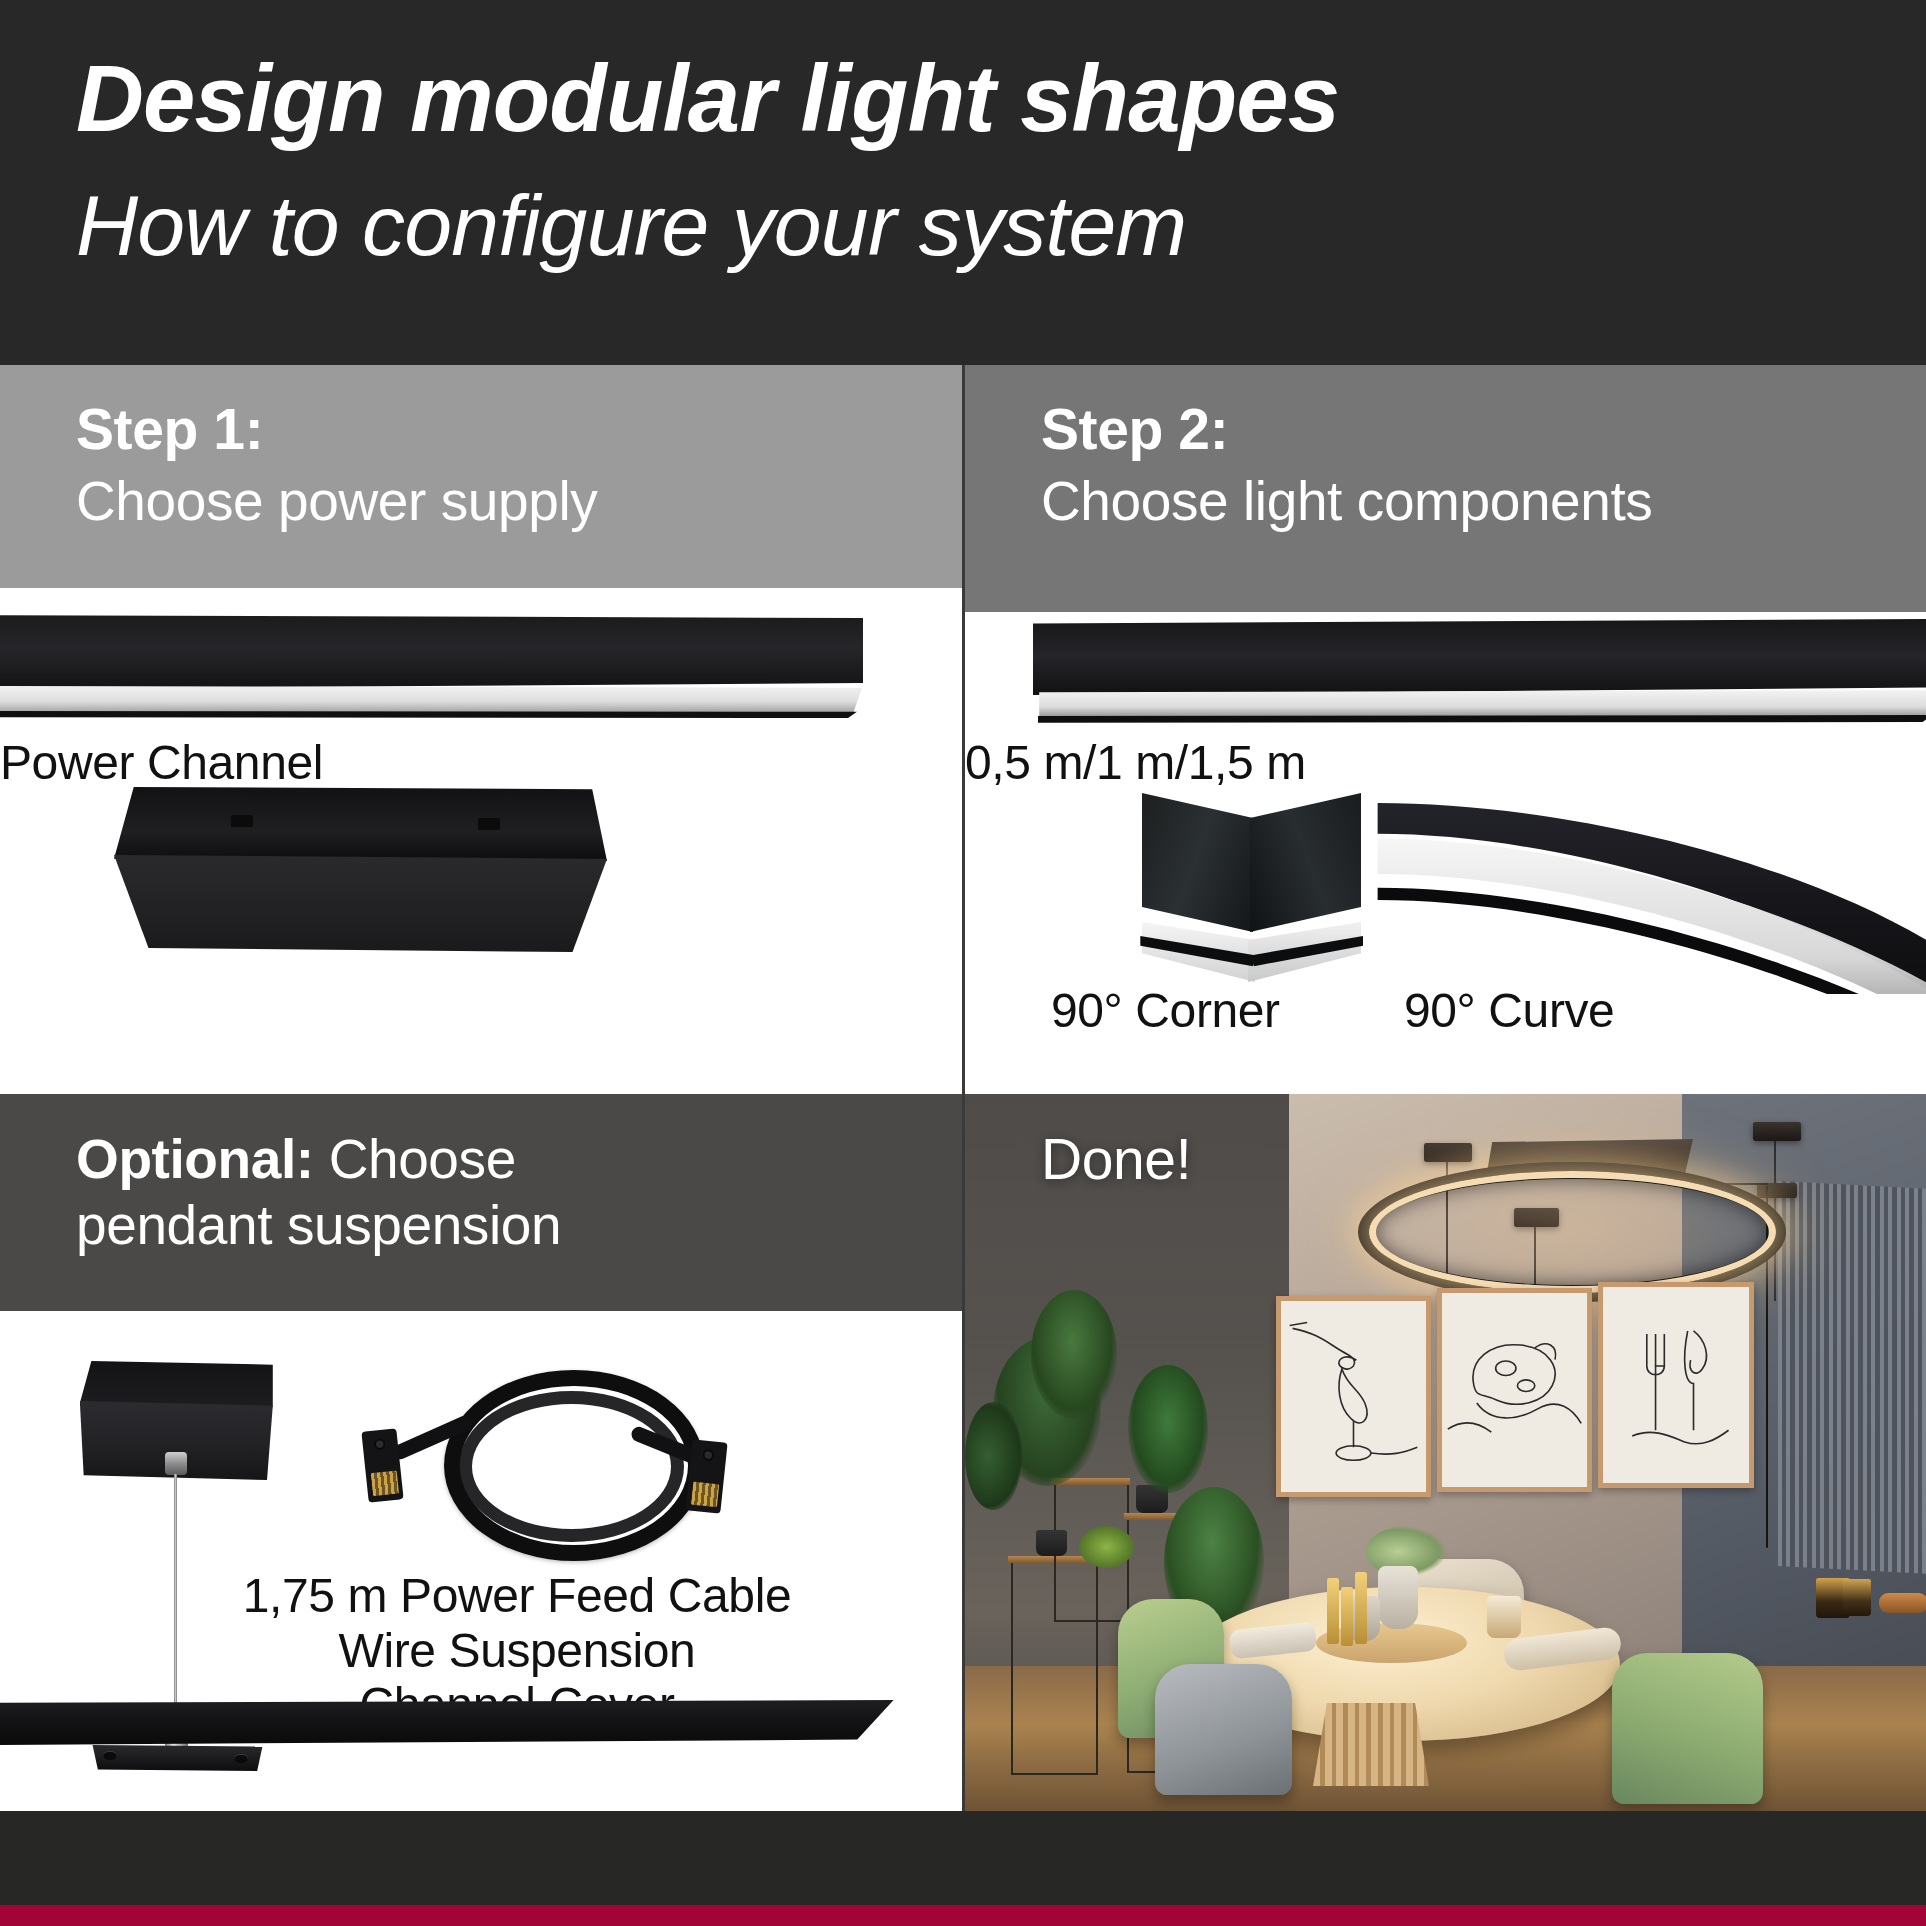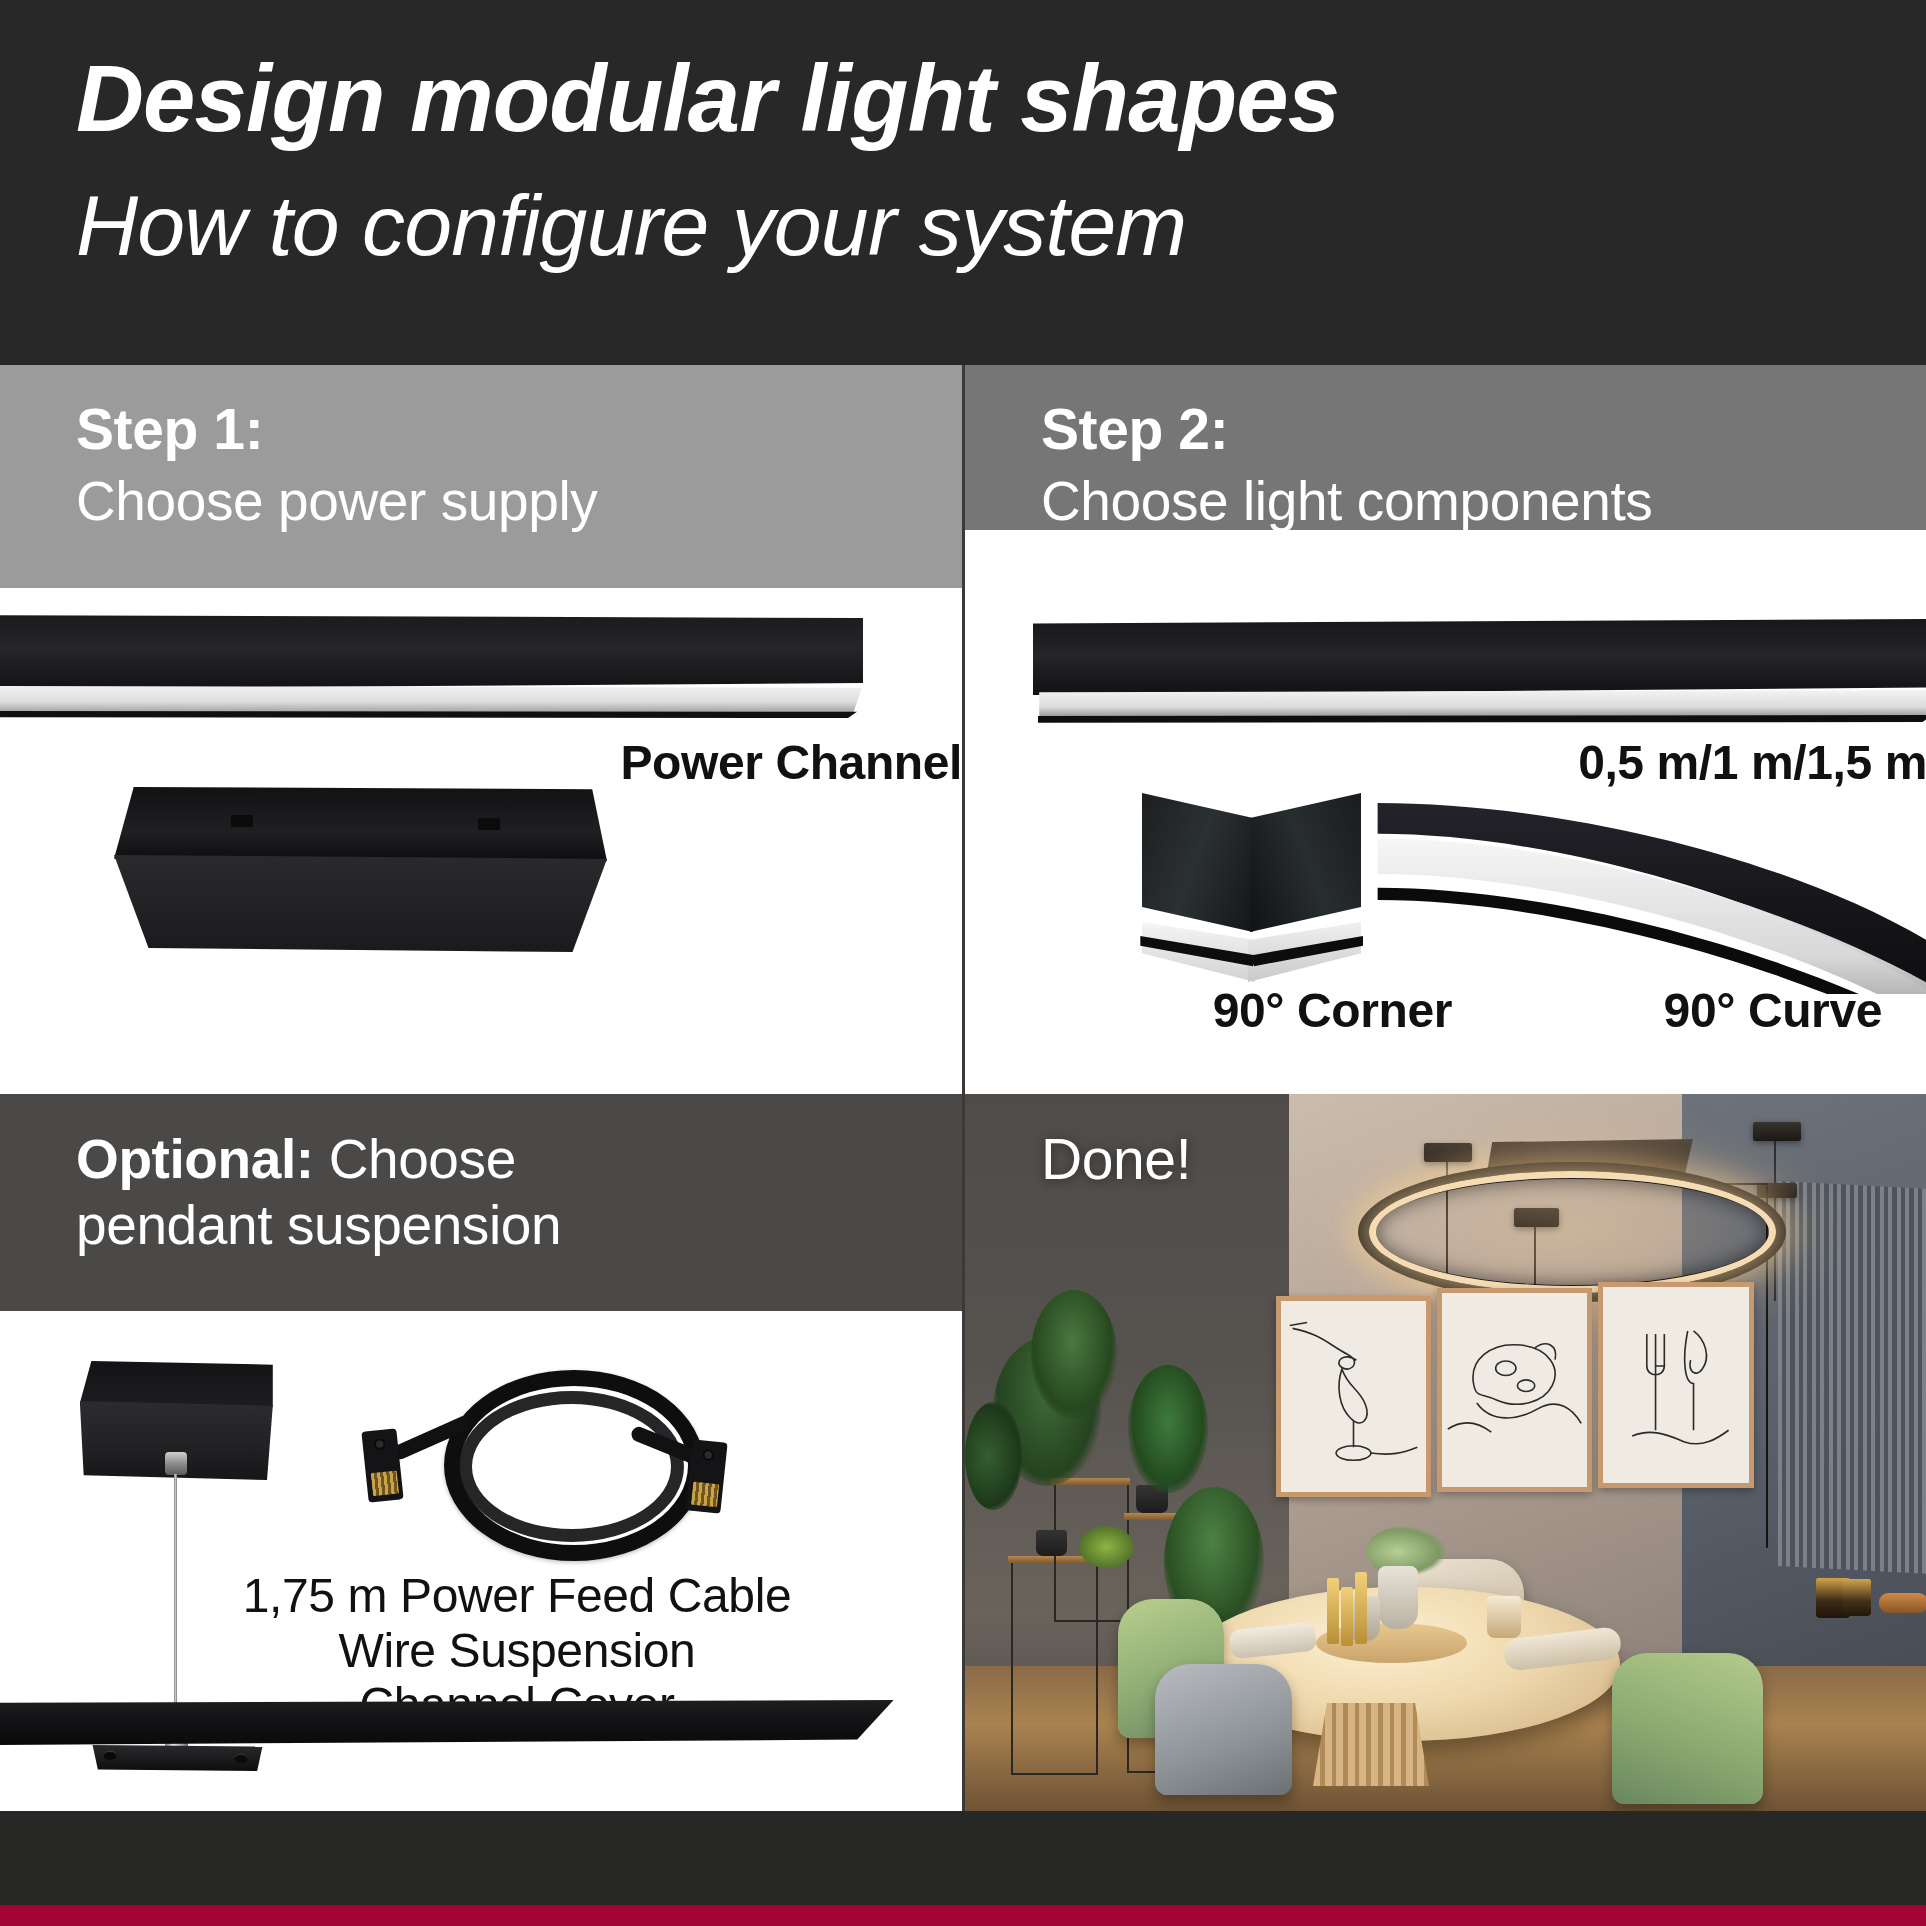--- a/index.html
+++ b/index.html
@@ -17,31 +17,31 @@
   .quad{position:absolute;overflow:hidden;}
   .q-tl{left:0;top:365px;width:962px;height:729px;background:#ffffff;}
   .q-tr{left:965px;top:365px;width:962px;height:729px;background:#ffffff;}
   .q-bl{left:0;top:1094px;width:962px;height:717px;background:#ffffff;}
   .q-br{left:965px;top:1094px;width:962px;height:717px;background:#5d5a57;}
   .vdiv{position:absolute;left:962px;top:365px;width:3.1px;height:1446px;background:#3a3a3a;}
 
   
   .stepbar{position:absolute;left:0;top:0;width:100%;box-sizing:border-box;padding:32px 0 0 76px;}
   .stepbar.s1{height:223px;background:#9b9b9b;}
-  .stepbar.s2{height:165px;background:#767676;}
+  .stepbar.s2{height:247px;background:#767676;}
   .stepbar.opt{height:217px;background:#4a4947;}
   .step-num{color:#fff;font-size:57px;font-weight:bold;line-height:1.15;letter-spacing:-0.4px;}
   .step-desc{color:#fff;font-size:55px;font-weight:normal;line-height:1.18;letter-spacing:-0.4px;margin-top:6.2px;}
   .opt-line1{color:#fff;font-size:55px;line-height:1.2;letter-spacing:-0.4px;}
   .opt-line1 b{font-weight:bold;}
   .opt-line2{color:#fff;font-size:55px;line-height:1.2;letter-spacing:-0.4px;font-weight:normal;}
 
   
-  .cap{position:absolute;color:#111;font-size:48px;text-align:right;white-space:nowrap;
-       letter-spacing:-0.4px;font-weight:bold;}
+  .cap{position:absolute;color:#111;font-size:48px;text-align:left;white-space:nowrap;
+       letter-spacing:-0.4px;font-weight:normal;}
   .cap-multi{position:absolute;color:#111;font-size:48px;text-align:center;
        letter-spacing:-0.4px;line-height:1.14;font-weight:normal;width:100%;}
 
   
   .channel-wrap{position:absolute;left:-46px;top:250px;width:948px;height:108px;}
   .channel-body{position:absolute;left:0;top:0;width:909px;height:74px;
      background:linear-gradient(180deg,#1b1b1b 0%,#26262a 45%,#131315 100%);
      clip-path:polygon(0 0,100% 4%,100% 92%,0 100%);}
   .channel-diff{position:absolute;left:0;top:71px;width:908px;height:28px;
      background:linear-gradient(180deg,#f1f1f1 0%,#dedede 55%,#9a9a9a 100%);

